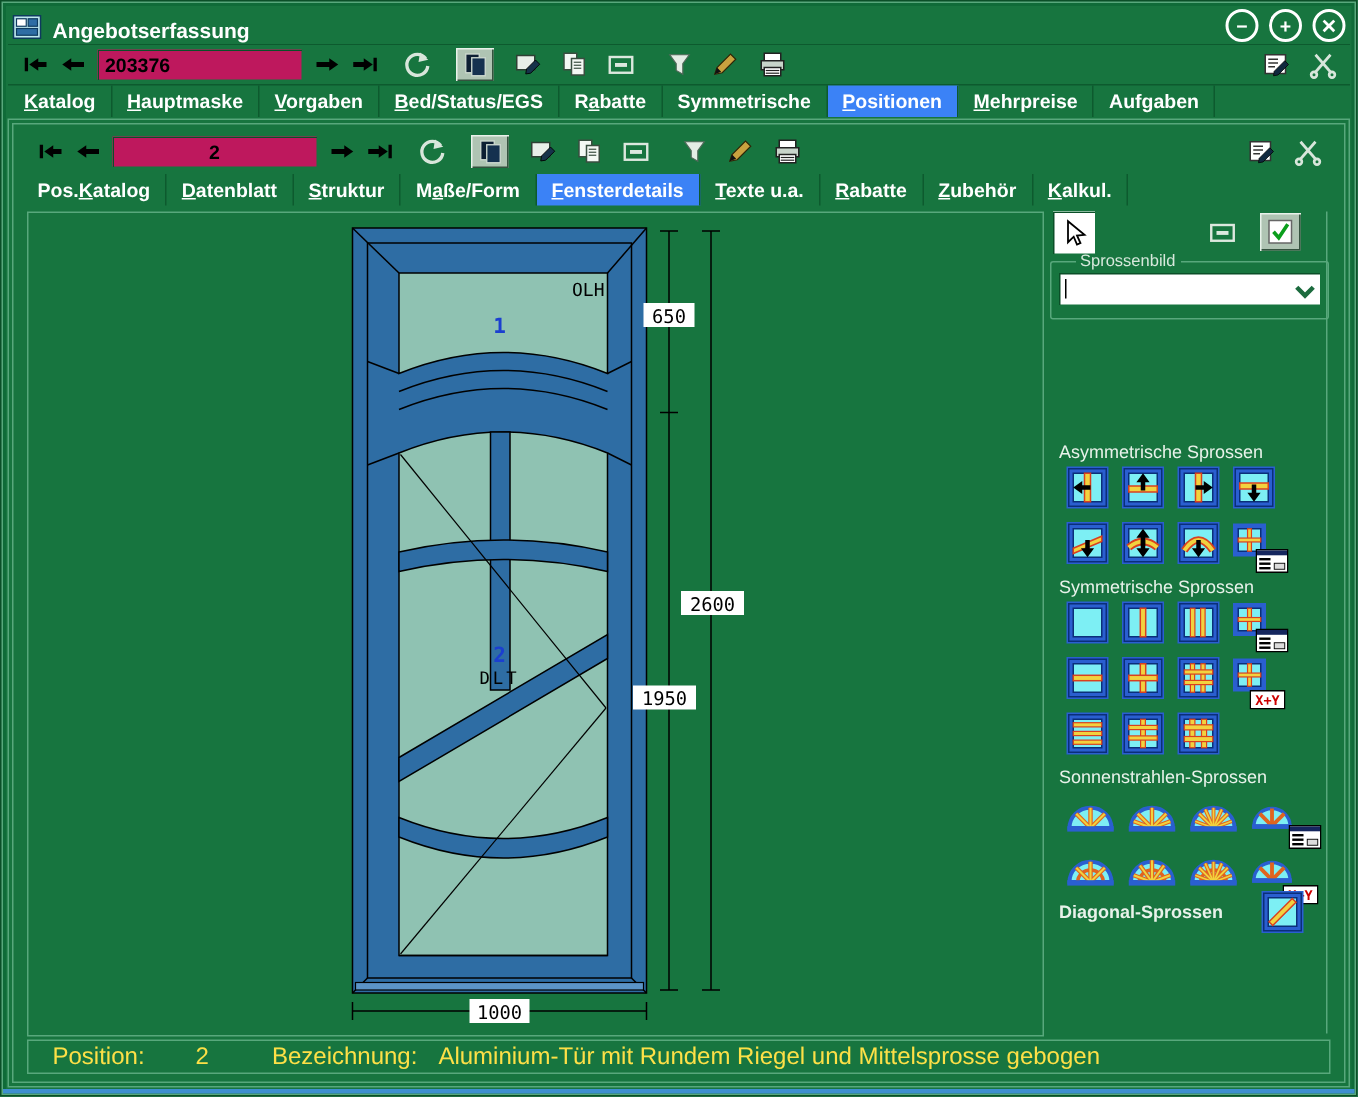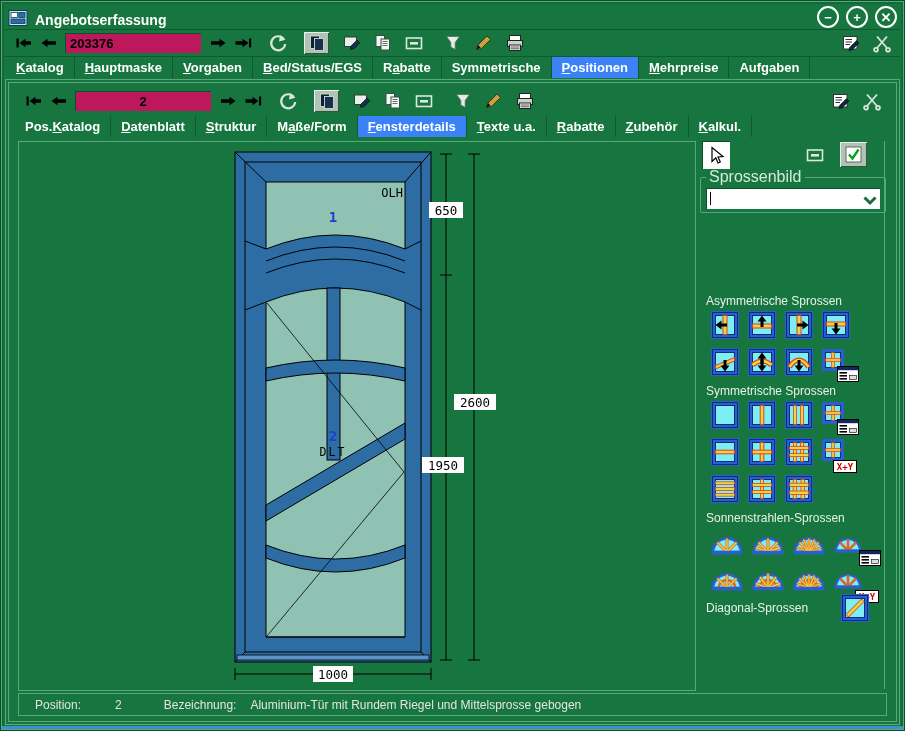--- a/index.html
+++ b/index.html
@@ -41,46 +41,46 @@
   .drawbox{position:absolute;left:9px;top:58px;width:676px;height:548px;border:1px solid #58A87C;}
   .door{position:absolute;left:0;top:0;}
   
   .rpanel{position:absolute;left:689px;top:58px;width:186px;height:548px;border-right:1px solid #58A87C;}
   .tool-cursor{position:absolute;left:4px;top:0;width:28px;height:28px;background:#fff;border:none;padding:0;
     box-shadow:inset 1px 1px 0 #0B4F28;display:flex;align-items:center;justify-content:center;}
   .tool-folder{position:absolute;left:106px;top:3px;width:26px;height:22px;background:transparent;border:none;padding:0;}
   .tool-check{position:absolute;left:142px;top:1px;width:27px;height:25px;background:#AFC4B3;border:none;padding:1px;
     box-shadow:inset 1px 1px 0 #E8F2EA, inset -1px -1px 0 #35523F;display:flex;align-items:center;justify-content:center;}
   fieldset{position:absolute;left:2px;width:174px;border:1px solid #58A87C;border-radius:2px;margin:0;padding:2px 5px 5px 5px;}
-  legend{font-size:16px;color:#D7E8DC;padding:0 3px;margin-left:0;}
+  legend{font-size:11px;color:#D7E8DC;padding:0 3px;margin-left:11px;}
   #fs-sprossenbild{top:27px;height:36px;}
   #fs-sprossensystem{top:69px;height:86px;}
   .combo{height:21px;background:#fff;display:flex;align-items:center;box-shadow:inset 1px 1px 0 #0B4F28;cursor:default;}
   .combo .val{flex:1;font-size:12px;color:#000;padding-left:4px;white-space:nowrap;overflow:hidden;}
   .combo .dd{width:20px;height:100%;display:flex;align-items:center;justify-content:center;}
   .caret{width:1px;height:13px;background:#000;margin-left:4px;}
   .frow{display:flex;align-items:center;margin-top:4px;height:26px;}
   .flabel{color:#fff;font-size:12px;width:62px;}
   .fld-ipt{width:72px;height:17px;background:#fff;border:none;outline:none;font-family:"Liberation Sans",sans-serif;
     font-size:12px;padding:0 4px;box-shadow:inset 1px 1px 0 #0B4F28;margin-left:auto;}
   .fld-ipt.disabled{color:#8F8F8F;}
   .sec-title{position:absolute;left:8px;color:#E8F2EA;font-size:12px;white-space:nowrap;}
   .igrid{position:absolute;left:12px;display:flex;gap:7px;}
   .sbtn{width:30px;height:30px;padding:0;border:none;background:transparent;position:relative;}
   .sbtn.small{width:24px;height:24px;margin-top:1px;}
   .sunbtn{width:34px;height:28px;padding:0;border:none;background:transparent;position:relative;}
   .ovl{position:absolute;pointer-events:none;}
   .ovl.dlg{right:-14px;bottom:-10px;}
   .ovl.xy{right:-12px;bottom:-11px;}
-  #diag-row{position:absolute;left:8px;top:452px;width:168px;display:flex;align-items:center;}
+  #diag-row{position:absolute;left:8px;top:452px;width:168px;display:flex;align-items:center;font-weight:bold;}
   #diag-row .sec-inline{color:#E8F2EA;font-size:12px;}
   #diag-row .sbtn{margin-left:auto;margin-right:4px;}
   
   .statusbar{position:absolute;left:9px;right:9px;bottom:5px;height:21px;border:1px solid #58A87C;
-    display:flex;align-items:center;color:#e5e5e5;font-size:12px;}
+    display:flex;align-items:center;color:#fde047;font-size:16px;}
   .statusbar .s1{margin-left:16px;}
   .statusbar .s2{margin-left:34px;}
   .statusbar .s3{margin-left:42px;}
   .statusbar .s4{margin-left:14px;}
   svg{display:block;}
   text{font-family:"DejaVu Sans Mono",monospace;}
 </style>
 </head>
 <body>
 

